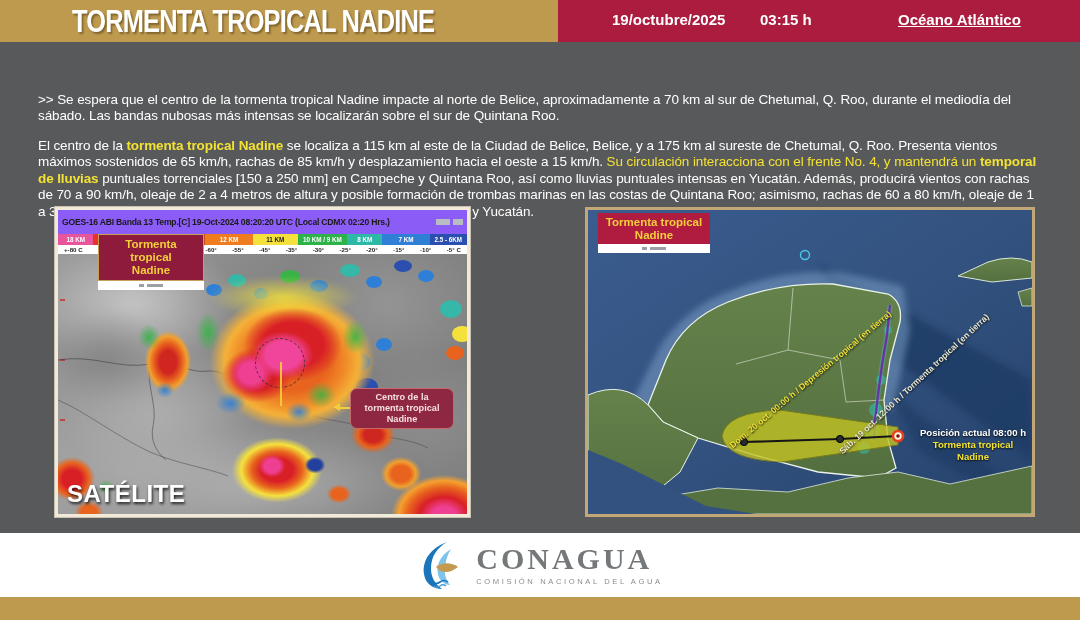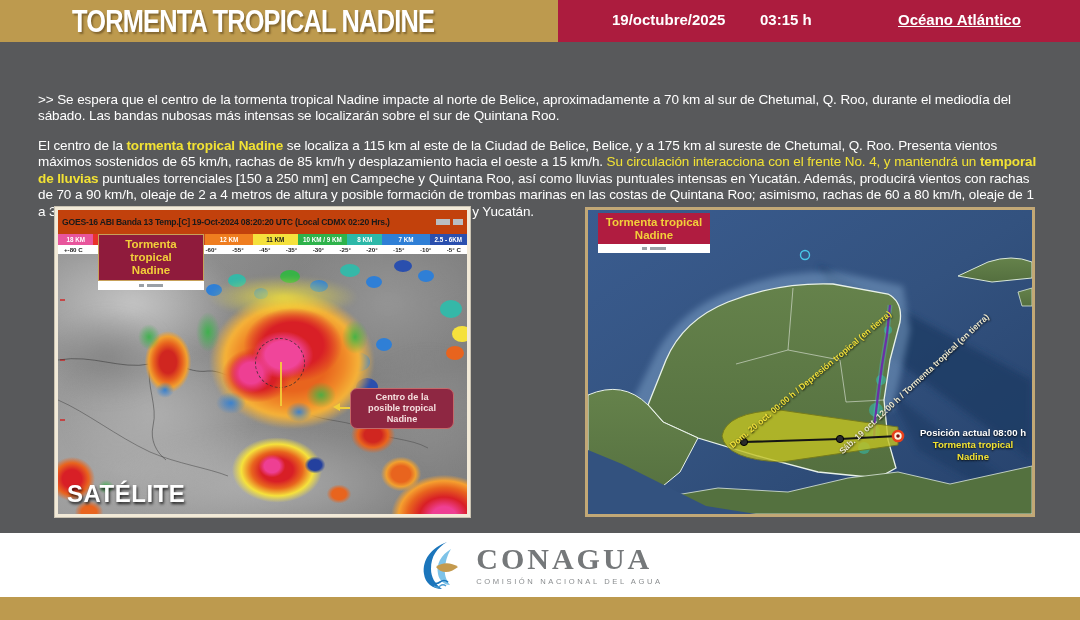--- a/index.html
+++ b/index.html
@@ -29,21 +29,21 @@
     letter-spacing:.5px; text-shadow:1px 2px 3px rgba(0,0,0,.8); z-index:40; }
   .storm-tag { position:absolute; z-index:30; text-align:center; }
   .storm-tag .tag-body { color:#F2CF3A; font-weight:bold; font-size:11.5px; line-height:1.15;
     padding:3px 6px 2px; white-space:pre-line; }
   .storm-tag .tag-foot { background:#fff; height:9px; display:flex; align-items:center; justify-content:center; gap:3px; }
   .logo-dash { display:inline-block; height:3px; background:#9aa0a6; }
 
   
   #sat { position:absolute; left:55px; top:207px; width:415px; height:310px;
     background:#fff; border:3px solid #F2EAD8; box-shadow:0 0 0 1px #c9c2b2; overflow:hidden; }
-  #sat-head { height:14px; background:#c2410c; display:flex; align-items:center; padding:12px 4px; }
+  #sat-head { height:14px; background:#8b5cf6; display:flex; align-items:center; padding:12px 4px; }
   #sat-head-text { font-size:8.6px; font-weight:bold; color:#1a1a1a; letter-spacing:-.2px; white-space:nowrap; flex:1; }
   .goes-mark { height:6px; background:#b9bdc2; margin-left:3px; }
   #sat-colorbar { display:flex; height:11px; }
   .cb-seg { display:flex; align-items:center; justify-content:center; color:#fff;
     font-size:6.3px; font-weight:bold; white-space:nowrap; overflow:hidden; }
   .cb-seg.dark { color:#1a1a1a; }
   #sat-temps { height:9px; background:#fff; color:#222; font-size:6.2px; font-weight:bold;
     display:flex; align-items:center; justify-content:space-between; padding:0 6px; white-space:nowrap; }
   #sat-map { position:relative; height:270px; background:
       radial-gradient(ellipse 260px 160px at 15% 80%, #a7a7a7 0%, rgba(167,167,167,0) 70%),
@@ -216,21 +216,21 @@
       <div class="cell" style="left:246px;top:202px;width:22px;height:18px;z-index:9;background:radial-gradient(closest-side,#24409E 60%,rgba(36,64,158,0) 95%);"></div>
       <div class="cell" style="left:268px;top:230px;width:26px;height:20px;z-index:9;background:radial-gradient(closest-side,#E8641E 55%,rgba(232,100,30,0) 95%);"></div>
       <div class="cell" style="left:332px;top:220px;width:108px;height:84px;z-index:10;background:radial-gradient(closest-side,#EF3F93 22%,#D81F26 45%,#E8641E 68%,#F5A030 84%,rgba(245,160,48,0) 98%);"></div>
       <div class="cell" style="left:-10px;top:202px;width:48px;height:46px;z-index:9;background:radial-gradient(closest-side,#D81F26 40%,#E8641E 70%,rgba(232,100,30,0) 96%);"></div>
       <div class="cell" style="left:16px;top:246px;width:30px;height:24px;z-index:9;background:radial-gradient(closest-side,#E8641E 50%,rgba(232,100,30,0) 95%);"></div>
       <div class="cell" style="left:40px;top:226px;width:16px;height:14px;z-index:9;background:radial-gradient(closest-side,rgba(55,179,71,.9),rgba(55,179,71,0));"></div>
 
       <div id="center-vline"></div>
       <div id="center-arrow"></div>
       <div id="center-tag">Centro de la
-posible tropical
+tormenta tropical
 Nadine</div>
     </div>
 
     <div class="storm-tag" id="sat-tag">
       <div class="tag-body">Tormenta tropical
 Nadine</div>
       <div class="tag-foot">
         <span class="logo-dash" style="width:5px;"></span>
         <span class="logo-dash" style="width:16px;"></span>
       </div>

